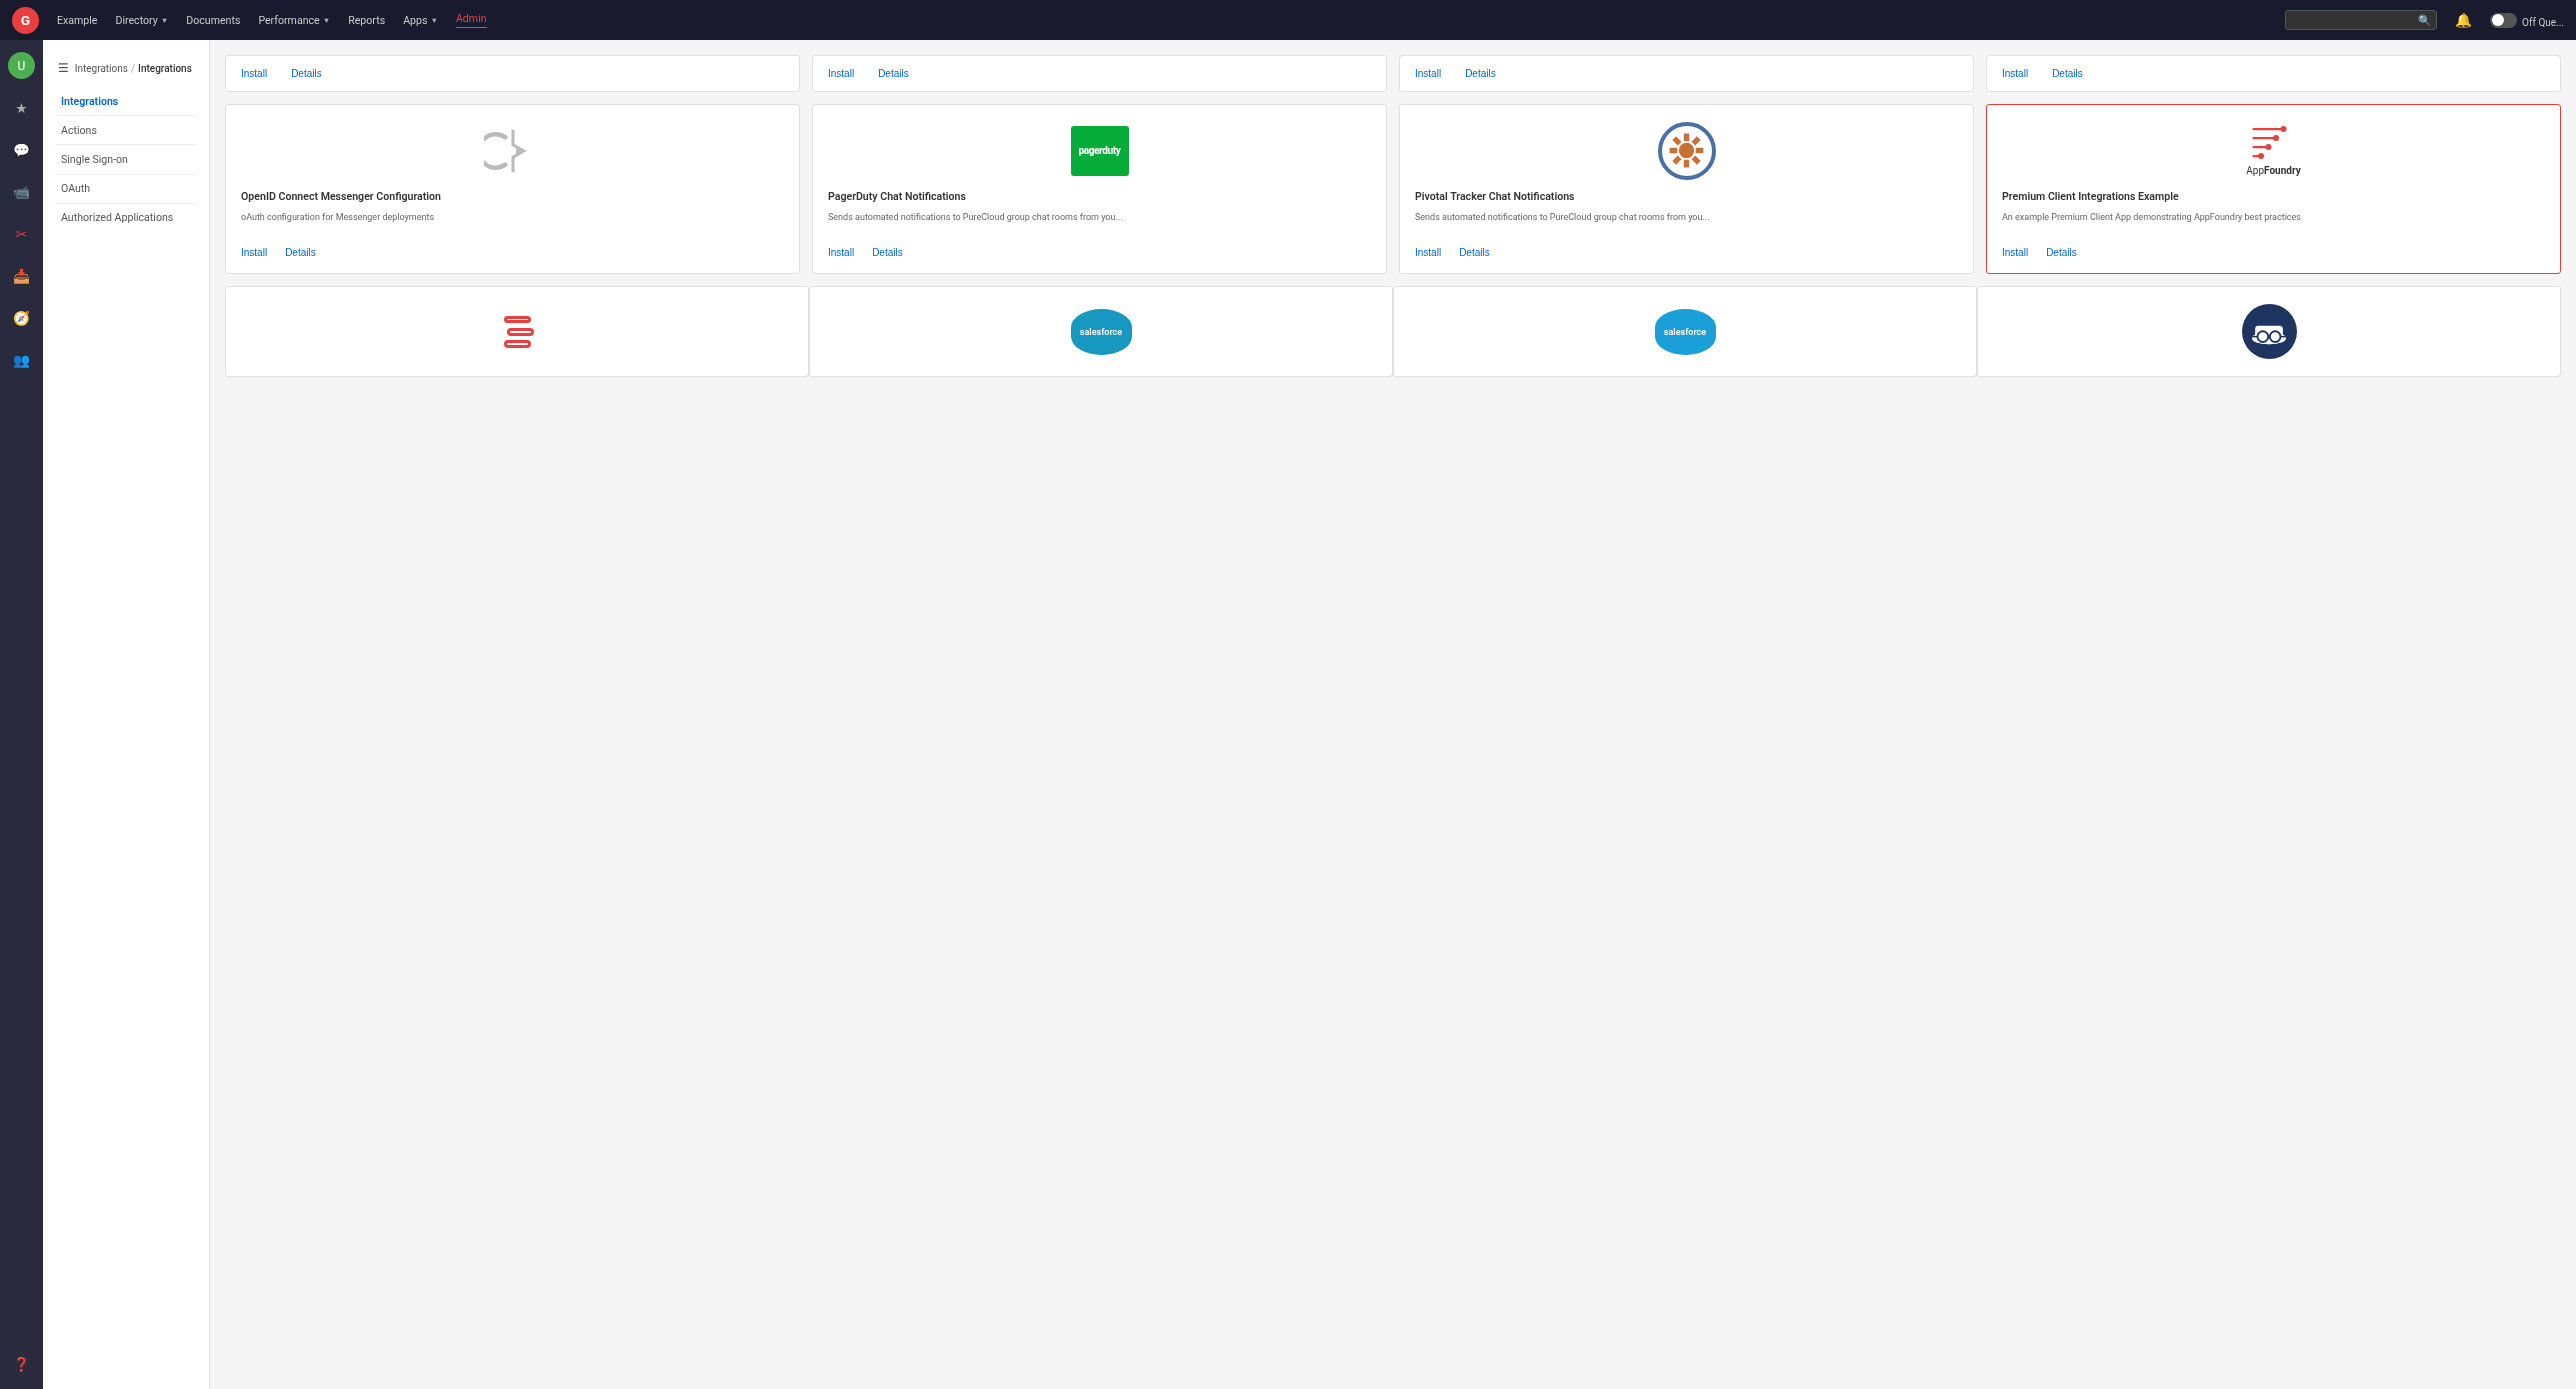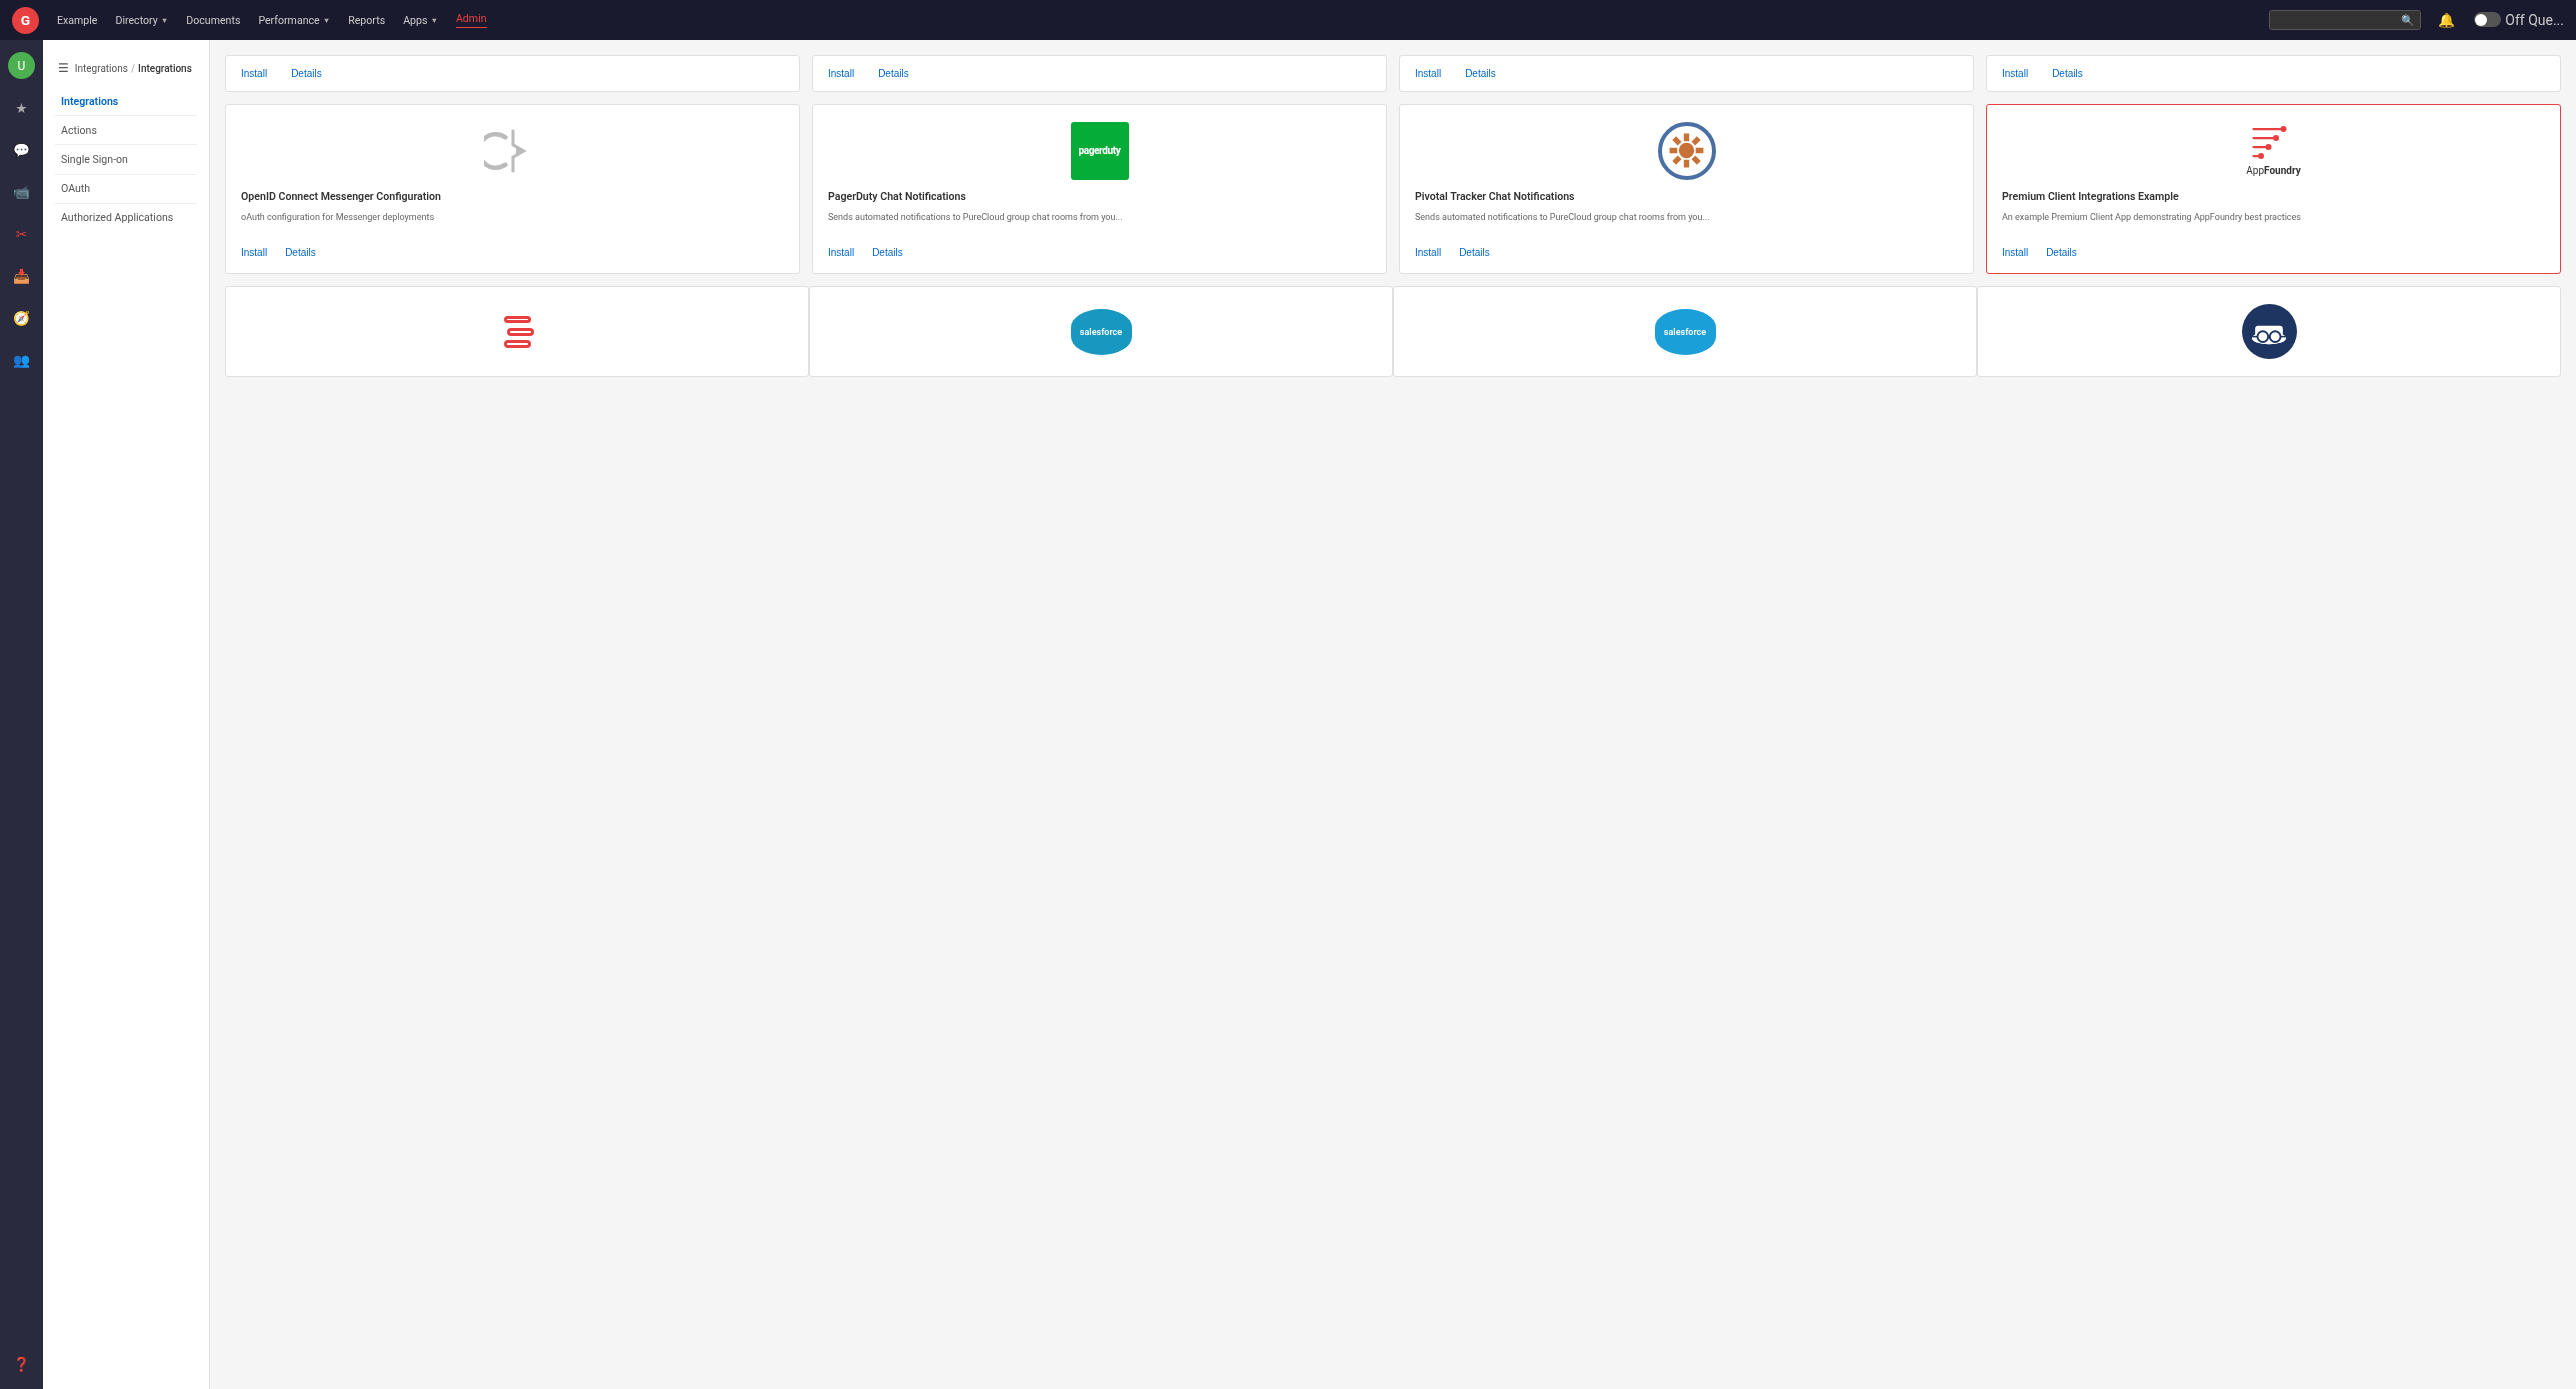--- a/index.html
+++ b/index.html
@@ -44,22 +44,22 @@
       font-size: 10px;
       width: 152px;
     }
     .nav-search-wrap { position: relative; }
     .nav-search-icon {
       position: absolute; right: 6px; top: 50%; transform: translateY(-50%);
       color: #aaa; font-size: 10.6px;
     }
     .nav-bell { color: #ccc; font-size: 13.7px; cursor: pointer; }
     .nav-toggle {
-      display: flex; align-items: flex-start; gap: 4.6px;
-      color: #ccc; font-size: 14px;
+      display: flex; align-items: flex-end; gap: 4.6px;
+      color: #ccc; font-size: 10px;
     }
     .toggle-switch {
       width: 27px; height: 15px;
       background: #555;
       border-radius: 7.6px;
       position: relative;
       cursor: pointer;
     }
     .toggle-switch::after {
       content: '';
@@ -214,21 +214,21 @@
       border-radius: 3px;
       border: 0.8px solid #e0e0e0;
       padding: 12px 15px;
       display: flex;
       justify-content: flex-start;
       gap: 24px;
     }
     .pagerduty-logo {
       background: #06AC38;
       border-radius: 3px;
-      width: 58px; height: 58px;
+      width: 58px; height: 50px;
       display: flex; align-items: center; justify-content: center;
       color: white; font-size: 8.4px; font-weight: 700; text-align: center;
       padding: 3px;
     }
     .pivotal-logo {
       width: 58px; height: 58px;
       border-radius: 50%;
       border: 4.6px solid #4a6fa5;
       display: flex; align-items: center; justify-content: center;
       overflow: hidden;

